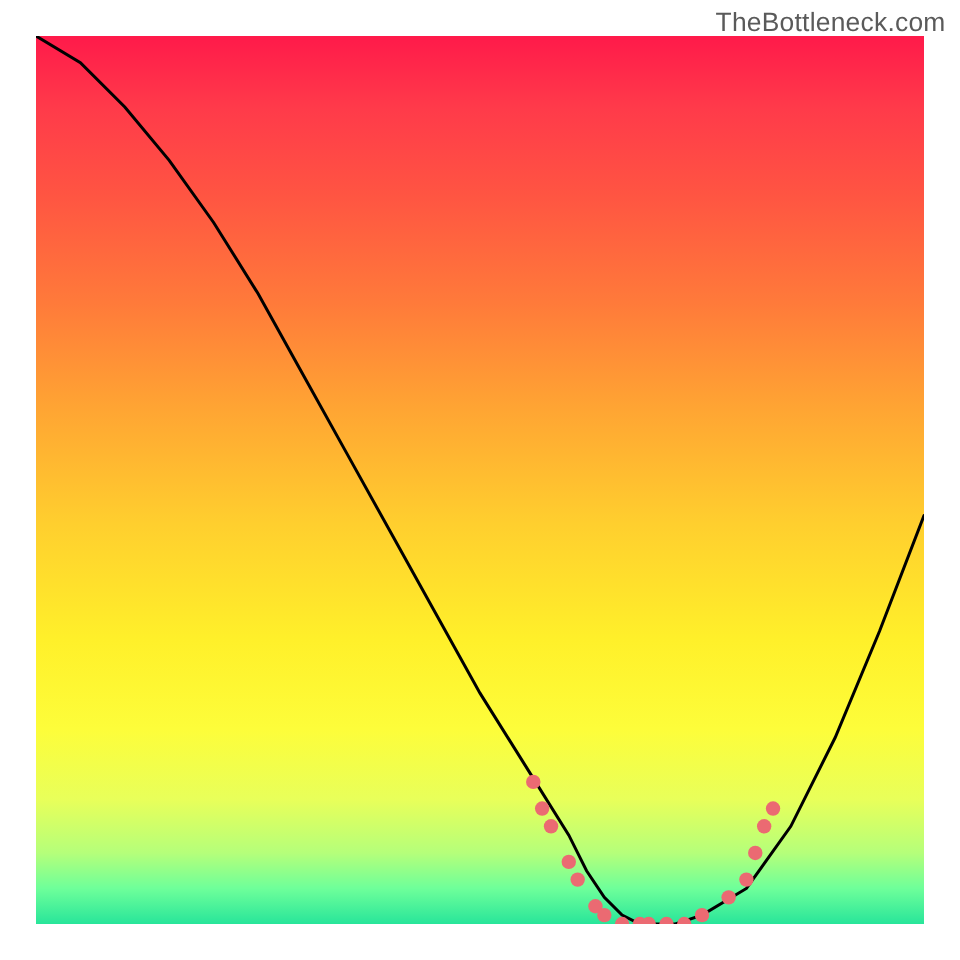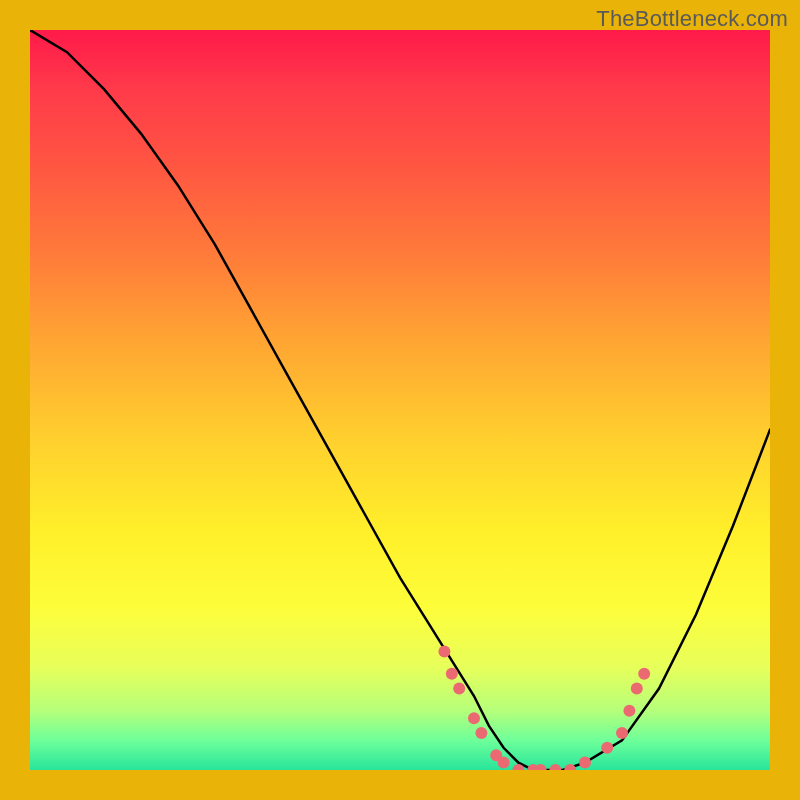--- a/index.html
+++ b/index.html
@@ -10,21 +10,21 @@
     background: #000;
     overflow: hidden;
     font-family: Arial, Helvetica, sans-serif;
   }
   .frame {
     position: absolute;
     left: 0;
     top: 0;
     width: 800px;
     height: 800px;
-    background: #eab308;
+    background: #ffffff;
   }
   .plot {
     position: absolute;
     left: 30px;
     top: 30px;
     width: 740px;
     height: 740px;
     background: linear-gradient(to bottom,
       #ff1a4a 0%,
       #ff3a4a 8%,

